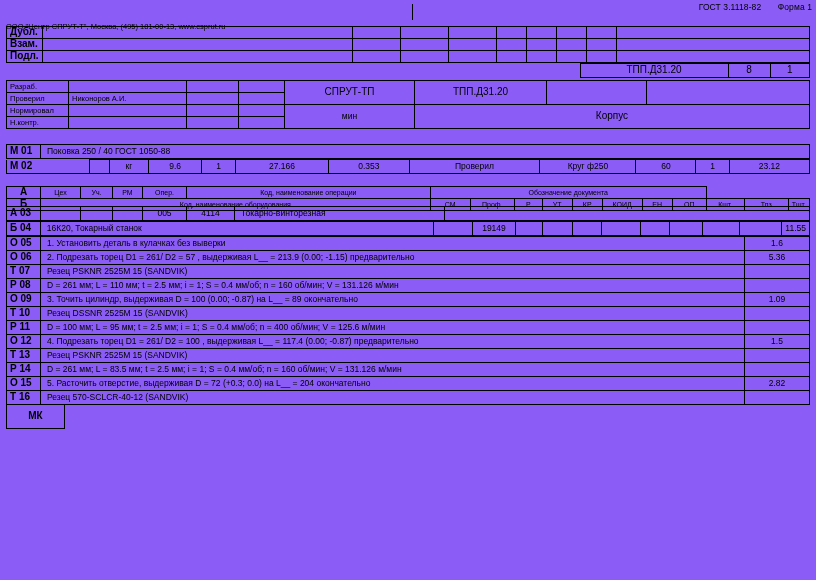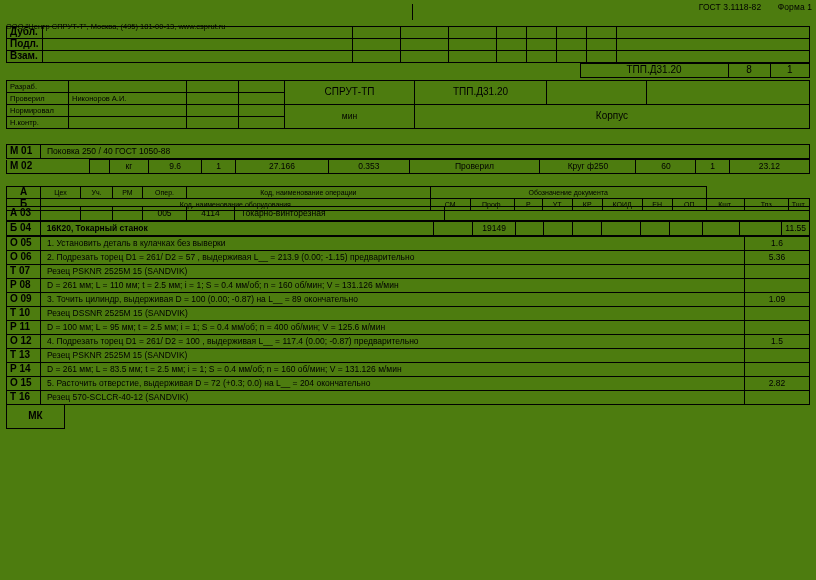--- a/index.html
+++ b/index.html
@@ -5,21 +5,21 @@
   * { box-sizing: border-box; }
   html, body {
     margin: 0; padding: 0;
     background: #ffffff;
     font-family: "Liberation Sans", sans-serif;
   }
   #page {
     position: relative;
     width: 816px;
     height: 580px;
-    background: #4d7c0f;
+    background: #8b5cf6;
     color: #000;
     font-size: 9px;
   }
   .hdr-top {
     position: absolute;
     top: 2px; right: 4px;
     font-size: 8.5px;
     letter-spacing: 0.1px;
   }
   .hdr-top span { margin-left: 14px; }
@@ -85,33 +85,33 @@
       <td style="width:48px"></td>
       <td style="width:48px"></td>
       <td style="width:48px"></td>
       <td style="width:30px"></td>
       <td style="width:30px"></td>
       <td style="width:30px"></td>
       <td style="width:30px"></td>
       <td></td>
     </tr>
     <tr class="h10">
+      <td class="rowlbl">Взам.</td>
+      <td></td>
+      <td></td>
+      <td></td>
+      <td></td>
+      <td></td>
+      <td></td>
+      <td></td>
+      <td></td>
+      <td></td>
+    </tr>
+    <tr class="h10">
       <td class="rowlbl">Подл.</td>
-      <td></td>
-      <td></td>
-      <td></td>
-      <td></td>
-      <td></td>
-      <td></td>
-      <td></td>
-      <td></td>
-      <td></td>
-    </tr>
-    <tr class="h10">
-      <td class="rowlbl">Взам.</td>
       <td></td>
       <td></td>
       <td></td>
       <td></td>
       <td></td>
       <td></td>
       <td></td>
       <td></td>
       <td></td>
     </tr>
@@ -233,21 +233,21 @@
       <td style="width:210px; padding-left:6px;">Токарно-винторезная</td>
       <td></td>
     </tr>
   </tbody>
     </table>
 
   <table class="frame" style="top:221px;">
     <tbody>
         <tr class="h12">
       <td style="width:34px" class="rowlbl">Б 04</td>
-      <td style="width:404px; padding-left:6px;font-weight:bold;">16К20, Токарный станок</td>
+      <td style="width:404px; padding-left:6px;">16К20, Токарный станок</td>
       <td class="c" style="width:40px"></td>
       <td class="c" style="width:44px">19149</td>
       <td class="c" style="width:28px"></td>
       <td class="c" style="width:30px"></td>
       <td class="c" style="width:30px"></td>
       <td class="c" style="width:40px"></td>
       <td class="c" style="width:30px"></td>
       <td class="c" style="width:34px"></td>
       <td class="c" style="width:38px"></td>
       <td class="c" style="width:44px"></td>

